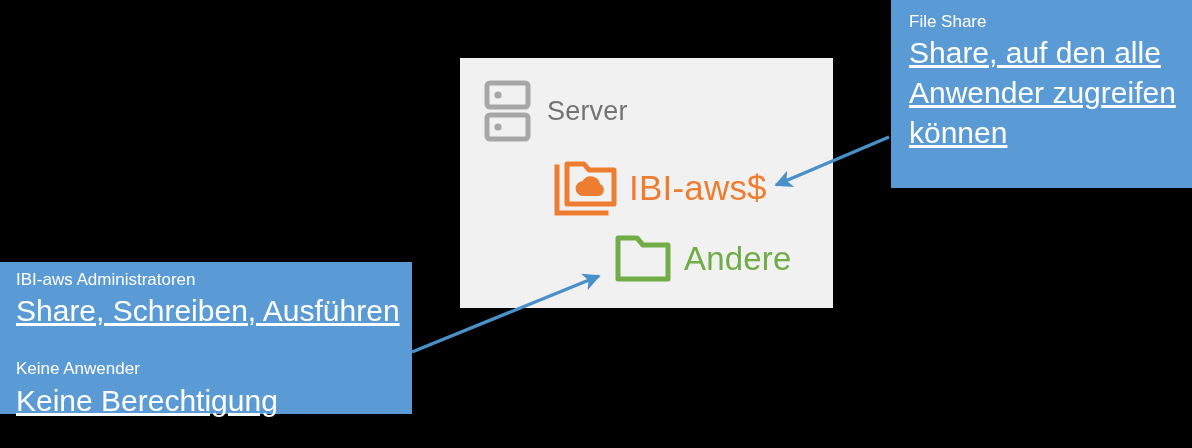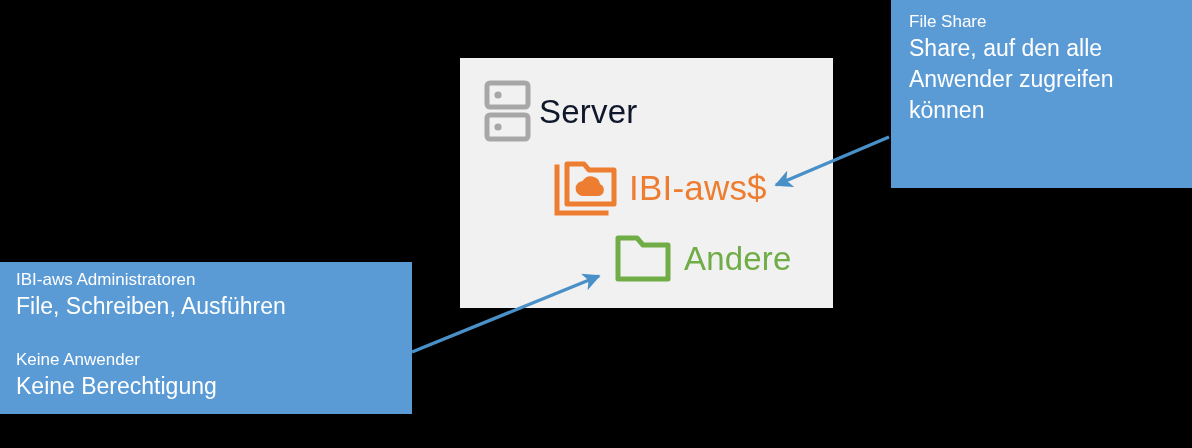--- a/index.html
+++ b/index.html
@@ -39,23 +39,23 @@
 
   .node-icon {
     display: block;
     flex: 0 0 auto;
   }
   .node-label {
     white-space: nowrap;
     line-height: 1;
   }
   #server-label {
-    font-size: 33px;
-    color: #0f172a;
-    margin-left: 8px;
+    font-size: 27px;
+    color: #737373;
+    margin-left: 16px;
     letter-spacing: 0.2px;
   }
   #share-label {
     font-size: 35px;
     color: #ED7D31;
     margin-left: 9px;
     letter-spacing: 0.2px;
   }
   #admin-label {
     font-size: 33px;
@@ -84,22 +84,23 @@
     width: 412px;
     height: 152px;
     padding: 6px 10px 0 16px;
   }
   .callout-caption {
     font-size: 17px;
     line-height: 1.38;
     white-space: nowrap;
   }
   .callout-body {
-    font-size: 23px;
+    font-size: 30px;
     line-height: 1.33;
+    text-decoration: underline;
   }
   .perm-block + .perm-block { margin-top: 26px; }
 
   
   #arrows {
     position: absolute;
     left: 0; top: 0;
     width: 1192px;
     height: 448px;
     pointer-events: none;
@@ -156,21 +157,21 @@
   </svg>
 
   <div class="callout" id="callout-share">
     <div class="callout-caption">File Share</div>
     <div class="callout-body">Share, auf den alle Anwender zugreifen können</div>
   </div>
 
   <div class="callout" id="callout-perms">
     <div class="perm-block">
       <div class="callout-caption">IBI-aws Administratoren</div>
-      <div class="callout-body">File, Schreiben, Ausführen</div>
+      <div class="callout-body">Share, Schreiben, Ausführen</div>
     </div>
     <div class="perm-block">
       <div class="callout-caption">Keine Anwender</div>
       <div class="callout-body">Keine Berechtigung</div>
     </div>
   </div>
 
 </div>
 
 </body></html>

